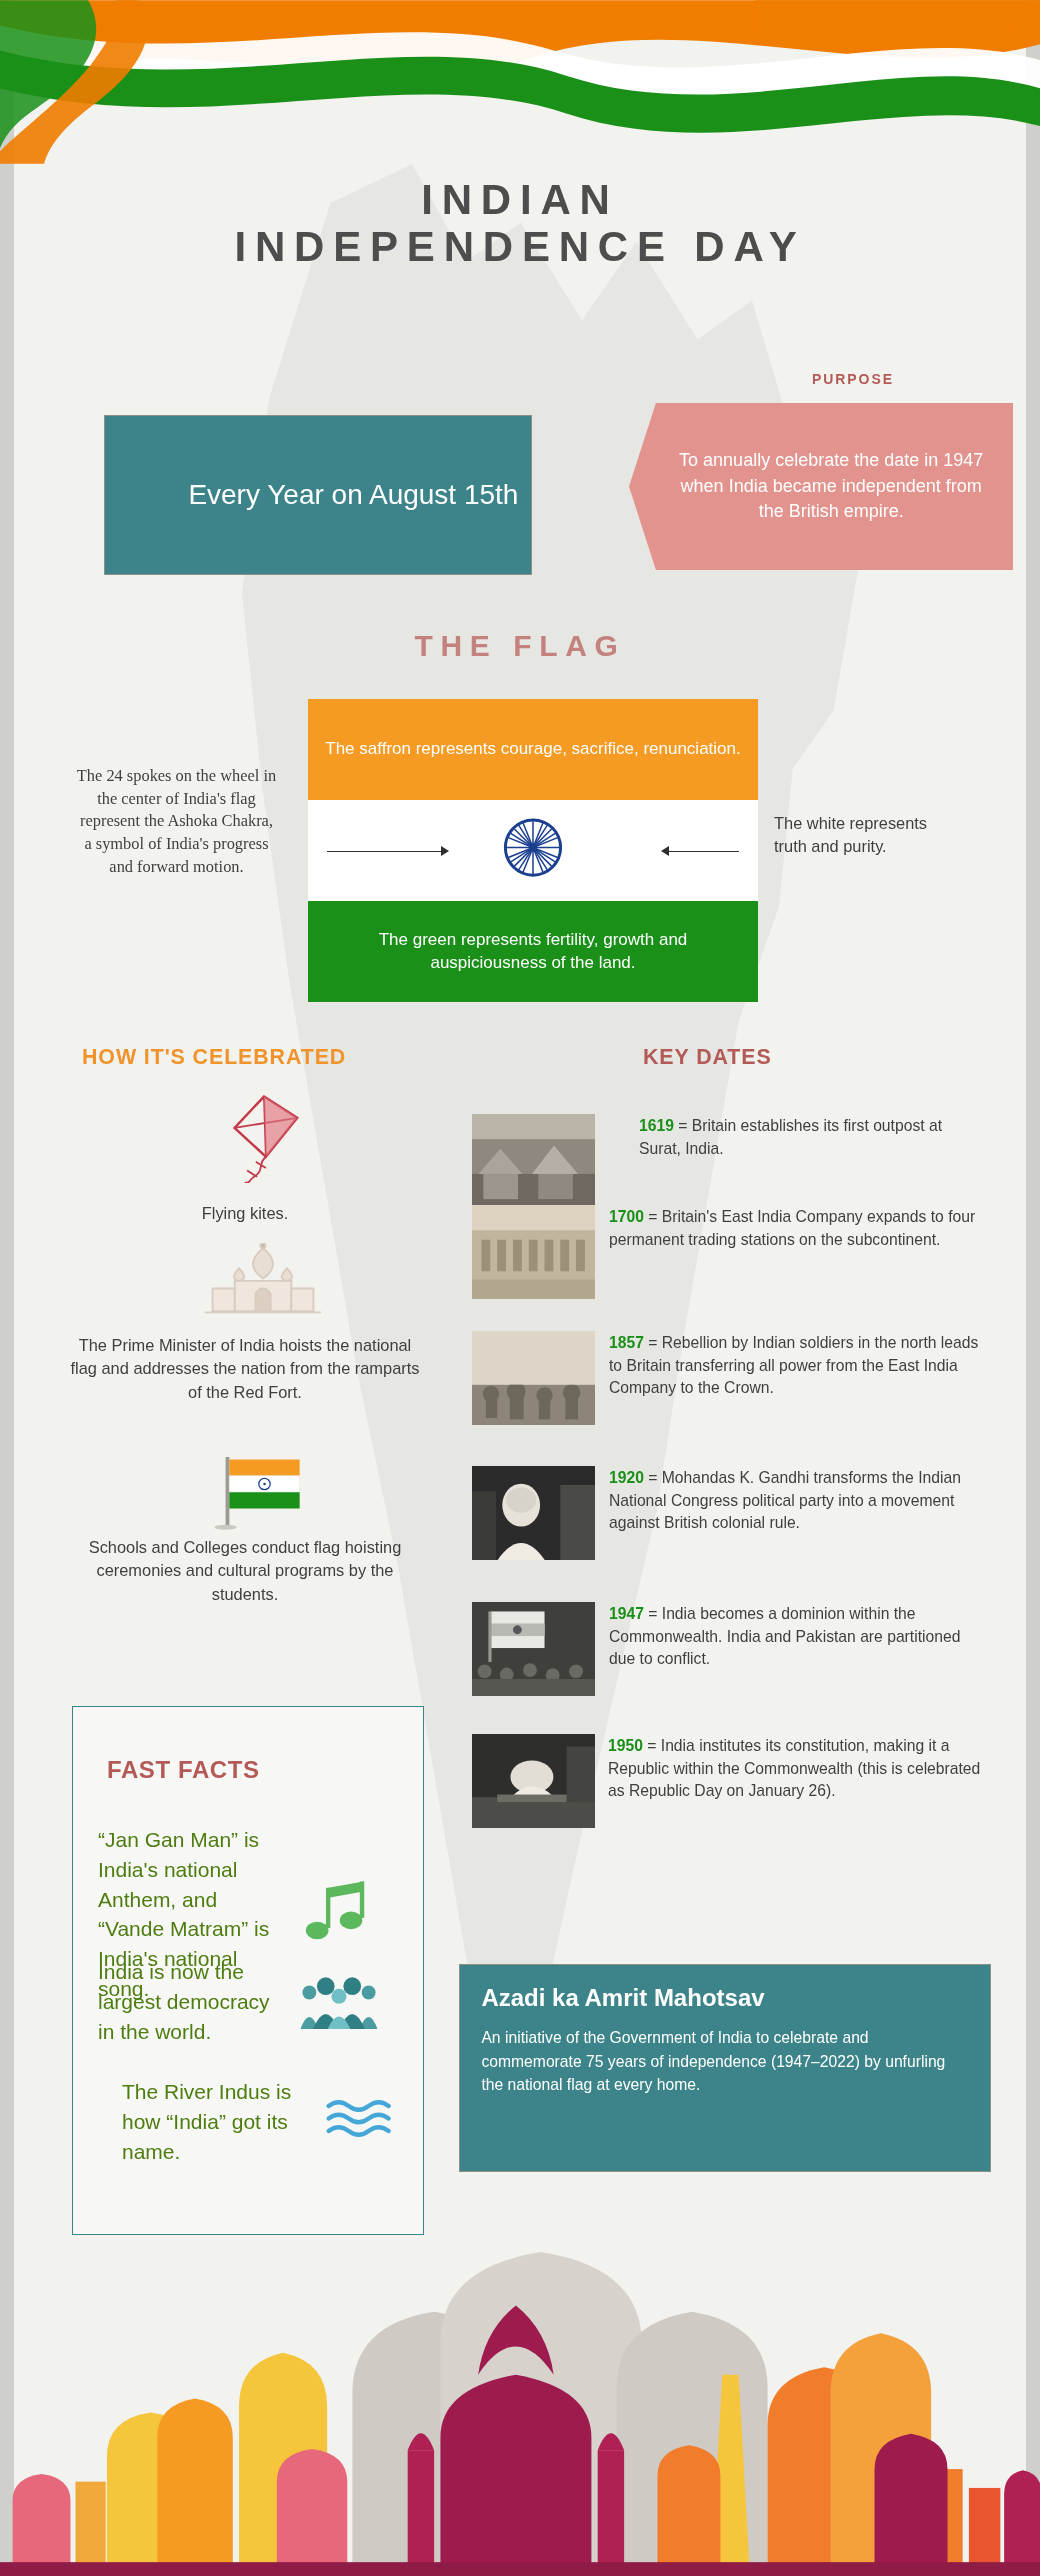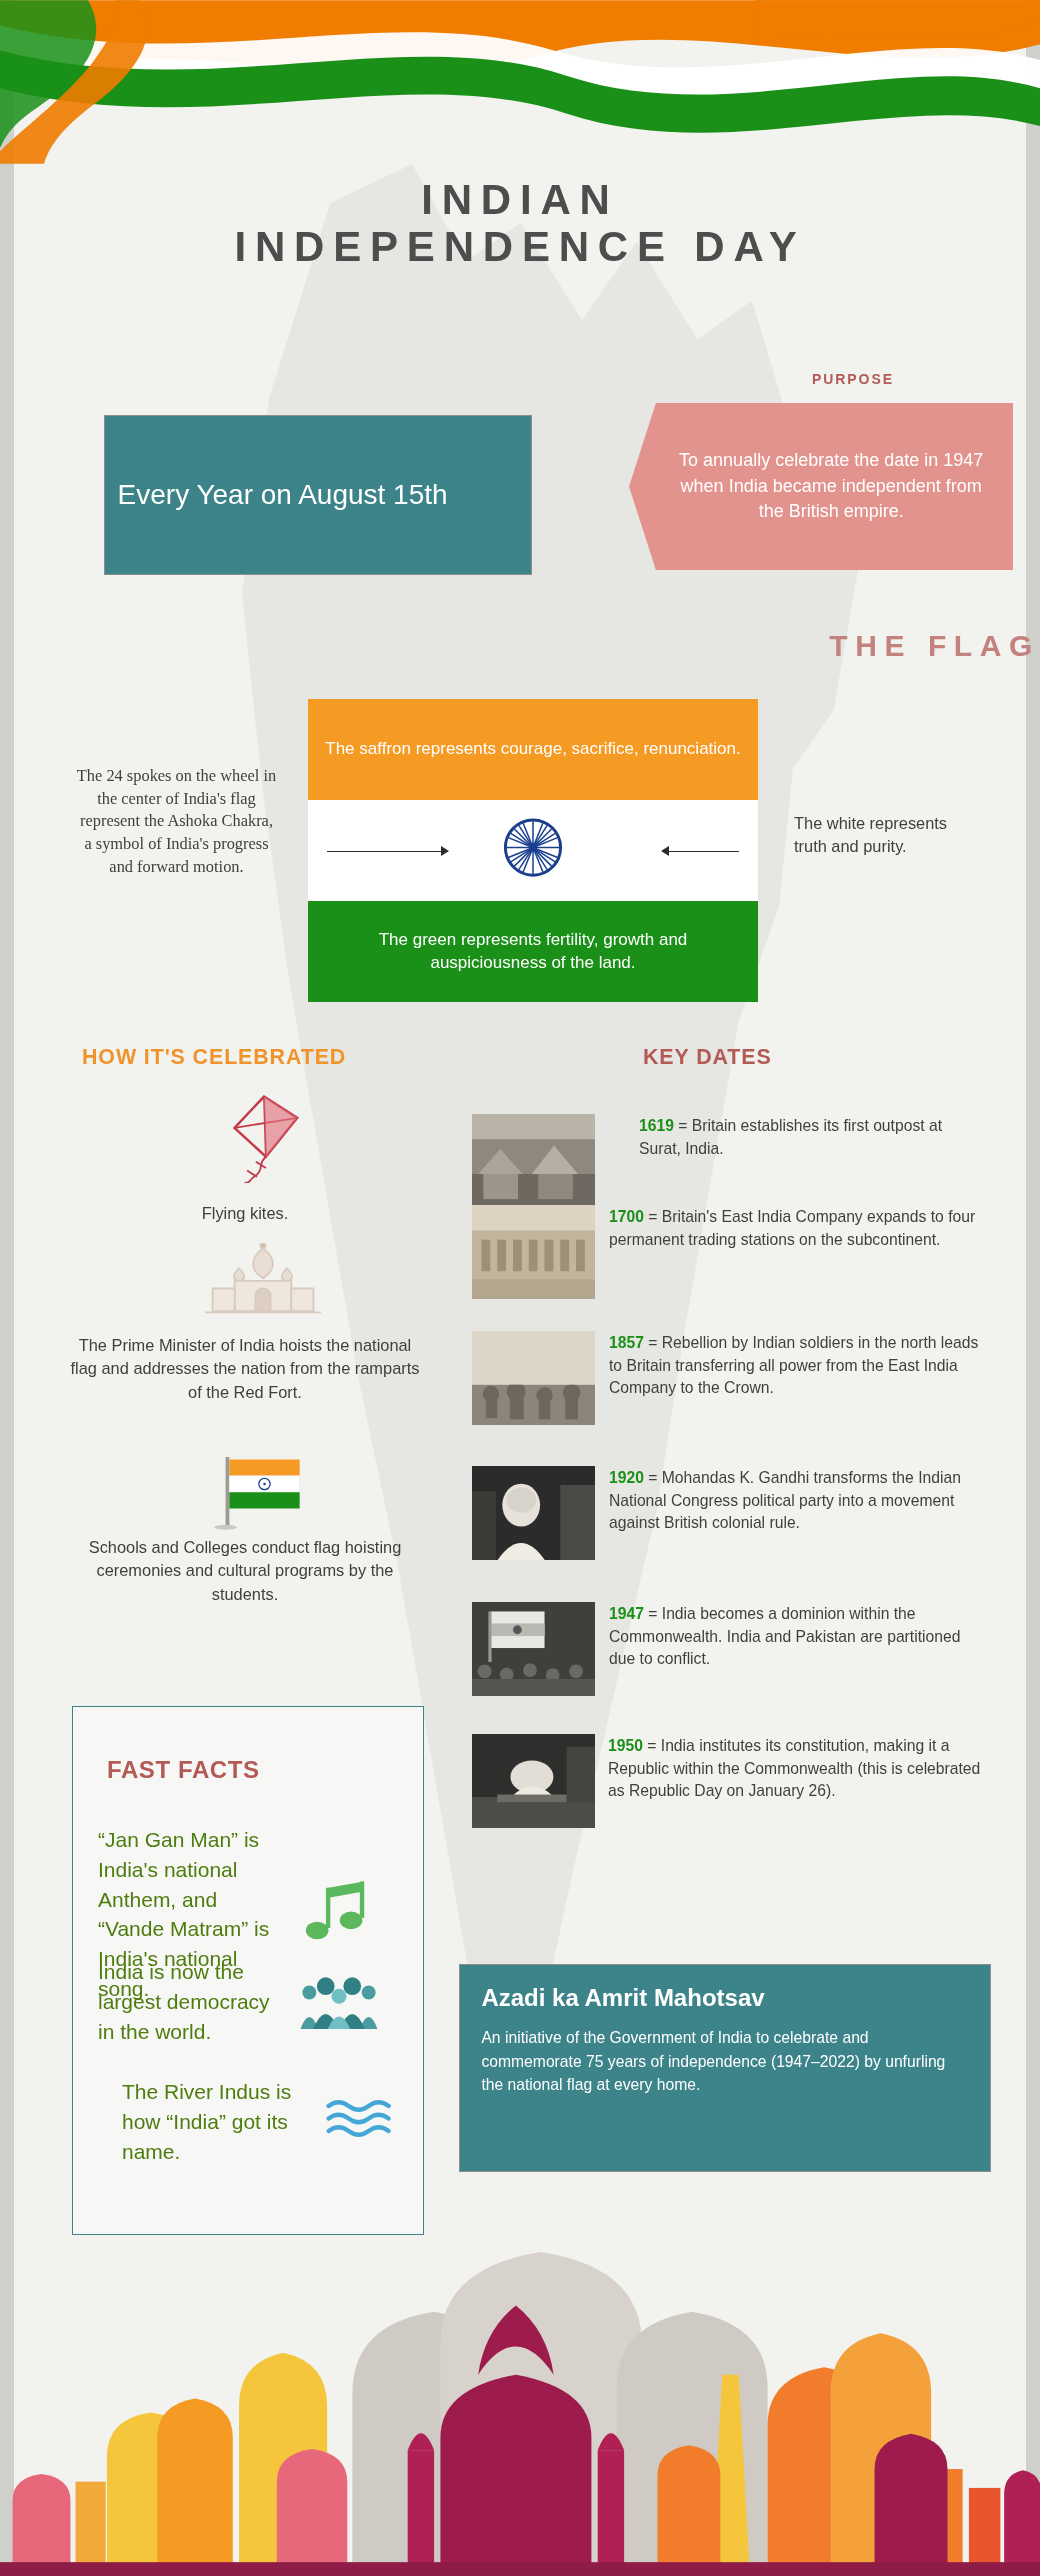--- a/index.html
+++ b/index.html
@@ -45,21 +45,21 @@
   .title-line1 { font-size:42px; }
   .title-line2 { font-size:42px; }
 
   
   .date-box {
     position:absolute; left:104px; top:415px;
     width:428px; height:160px;
     background:#3c8489;
     border:1.9px solid #8f8f8a;
     color:#ffffff;
-    display:flex; align-items:center; justify-content:flex-start;
+    display:flex; align-items:center; justify-content:flex-end;
     text-align:center;
     font-size:28px; line-height:1.32;
     padding:0 12.6px;
   }
   
   .purpose-label {
     position:absolute; left:702px; top:371px;
     width:302px; text-align:center;
     font-size:14px; font-weight:bold; letter-spacing:1.9px;
     color:#b35a56;
@@ -75,21 +75,21 @@
     padding:11.3px 17.6px 11.3px 38px;
     clip-path: polygon(0% 50%, 7% 0%, 100% 0%, 100% 100%, 7% 100%);
   }
   .purpose-shadow {
     position:absolute; left:1001px; top:419px;
     width:8.8px; height:151px; background:#c2706c;
   }
   
   .flag-heading {
     position:absolute; left:0; top:629px; width:1040px;
-    text-align:right; font-size:30px; font-weight:bold;
+    text-align:center; font-size:30px; font-weight:bold;
     letter-spacing:7.6px; color:#c4827e;
   }
   .flag {
     position:absolute; left:308px; top:699px;
     width:450px; height:302px;
   }
   .band { width:100%; height:101px; display:flex; align-items:center; justify-content:center;
           text-align:center; color:#fff; font-size:17px; line-height:1.35; padding:0 15px; }
   .band.saffron { background:#f59a23; }
   .band.white   { background:#ffffff; position:relative; }
@@ -104,21 +104,21 @@
   }
   .ah-right { left:133px; transform:translateY(-50%); border-left:8.8px solid #2d2d2d; }
   .ah-left  { right:89px; transform:translateY(-50%); border-right:8.8px solid #2d2d2d; }
 
   .flag-left-note {
     position:absolute; left:76px; top:765px; width:201px;
     text-align:center; font-size:16.4px; line-height:1.38; color:#3f3f3f;font-family:Liberation Serif, serif;
   }
   .flag-right-note {
     position:absolute; left:774px; top:812px; width:176px;
-    font-size:16.4px; line-height:1.38; color:#3f3f3f;margin-left:20px;
+    font-size:16.4px; line-height:1.38; color:#3f3f3f;
   }
   
   .celebrated-heading {
     position:absolute; left:82px; top:1045px;
     font-size:21.4px; font-weight:bold; letter-spacing:0.9px; color:#f0932b;
   }
   .celeb-item { position:absolute; width:352px; text-align:center;
                 font-size:16.4px; line-height:1.42; color:#3f3f3f; }
   .celeb-icon { position:absolute; }
   

